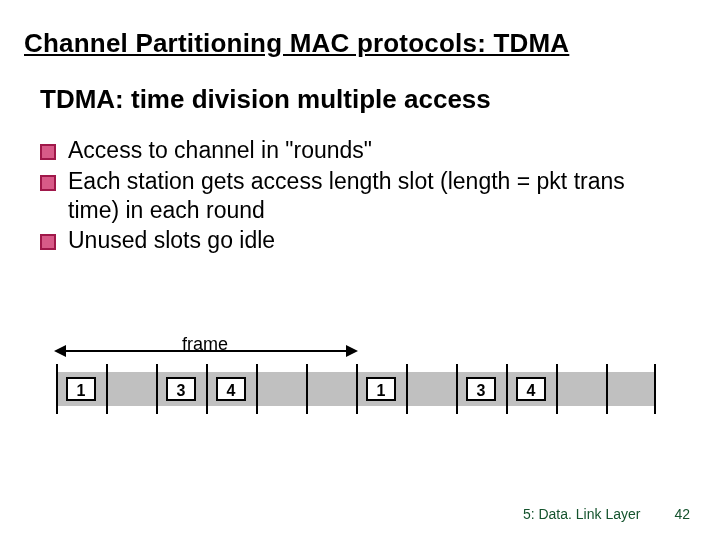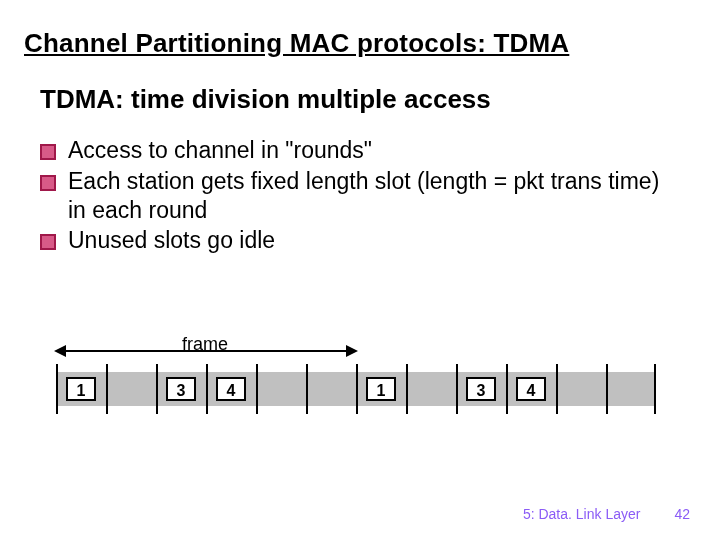--- a/index.html
+++ b/index.html
@@ -123,21 +123,21 @@
     font-family: Arial, sans-serif;
   }
 
   
   .footer {
     position: absolute;
     bottom: 18px;
     right: 30px;
     font-size: 14px;
     font-family: Arial, sans-serif;
-    color: #8b5cf6;
+    color: #14532d;
     display: flex;
     gap: 34px;
     align-items: baseline;
   }
 </style>
 </head>
 <body>
 
 <div class="slide">
 
@@ -145,21 +145,21 @@
 
   <div class="subtitle">TDMA: time division multiple access</div>
 
   <div class="bullets">
     <div class="bullet">
       <div class="box"></div>
       <div class="text">Access to channel in "rounds"</div>
     </div>
     <div class="bullet">
       <div class="box"></div>
-      <div class="text">Each station gets fixed length slot (length = pkt trans time) in each round</div>
+      <div class="text">Each station gets access length slot (length = pkt trans time) in each round</div>
     </div>
     <div class="bullet">
       <div class="box"></div>
       <div class="text">Unused slots go idle</div>
     </div>
   </div>
 
   <div class="diagram" id="diagram">
       <div class="track"></div>
       <div class="frame-arrows" style="left: 0px; width: 300px;">

